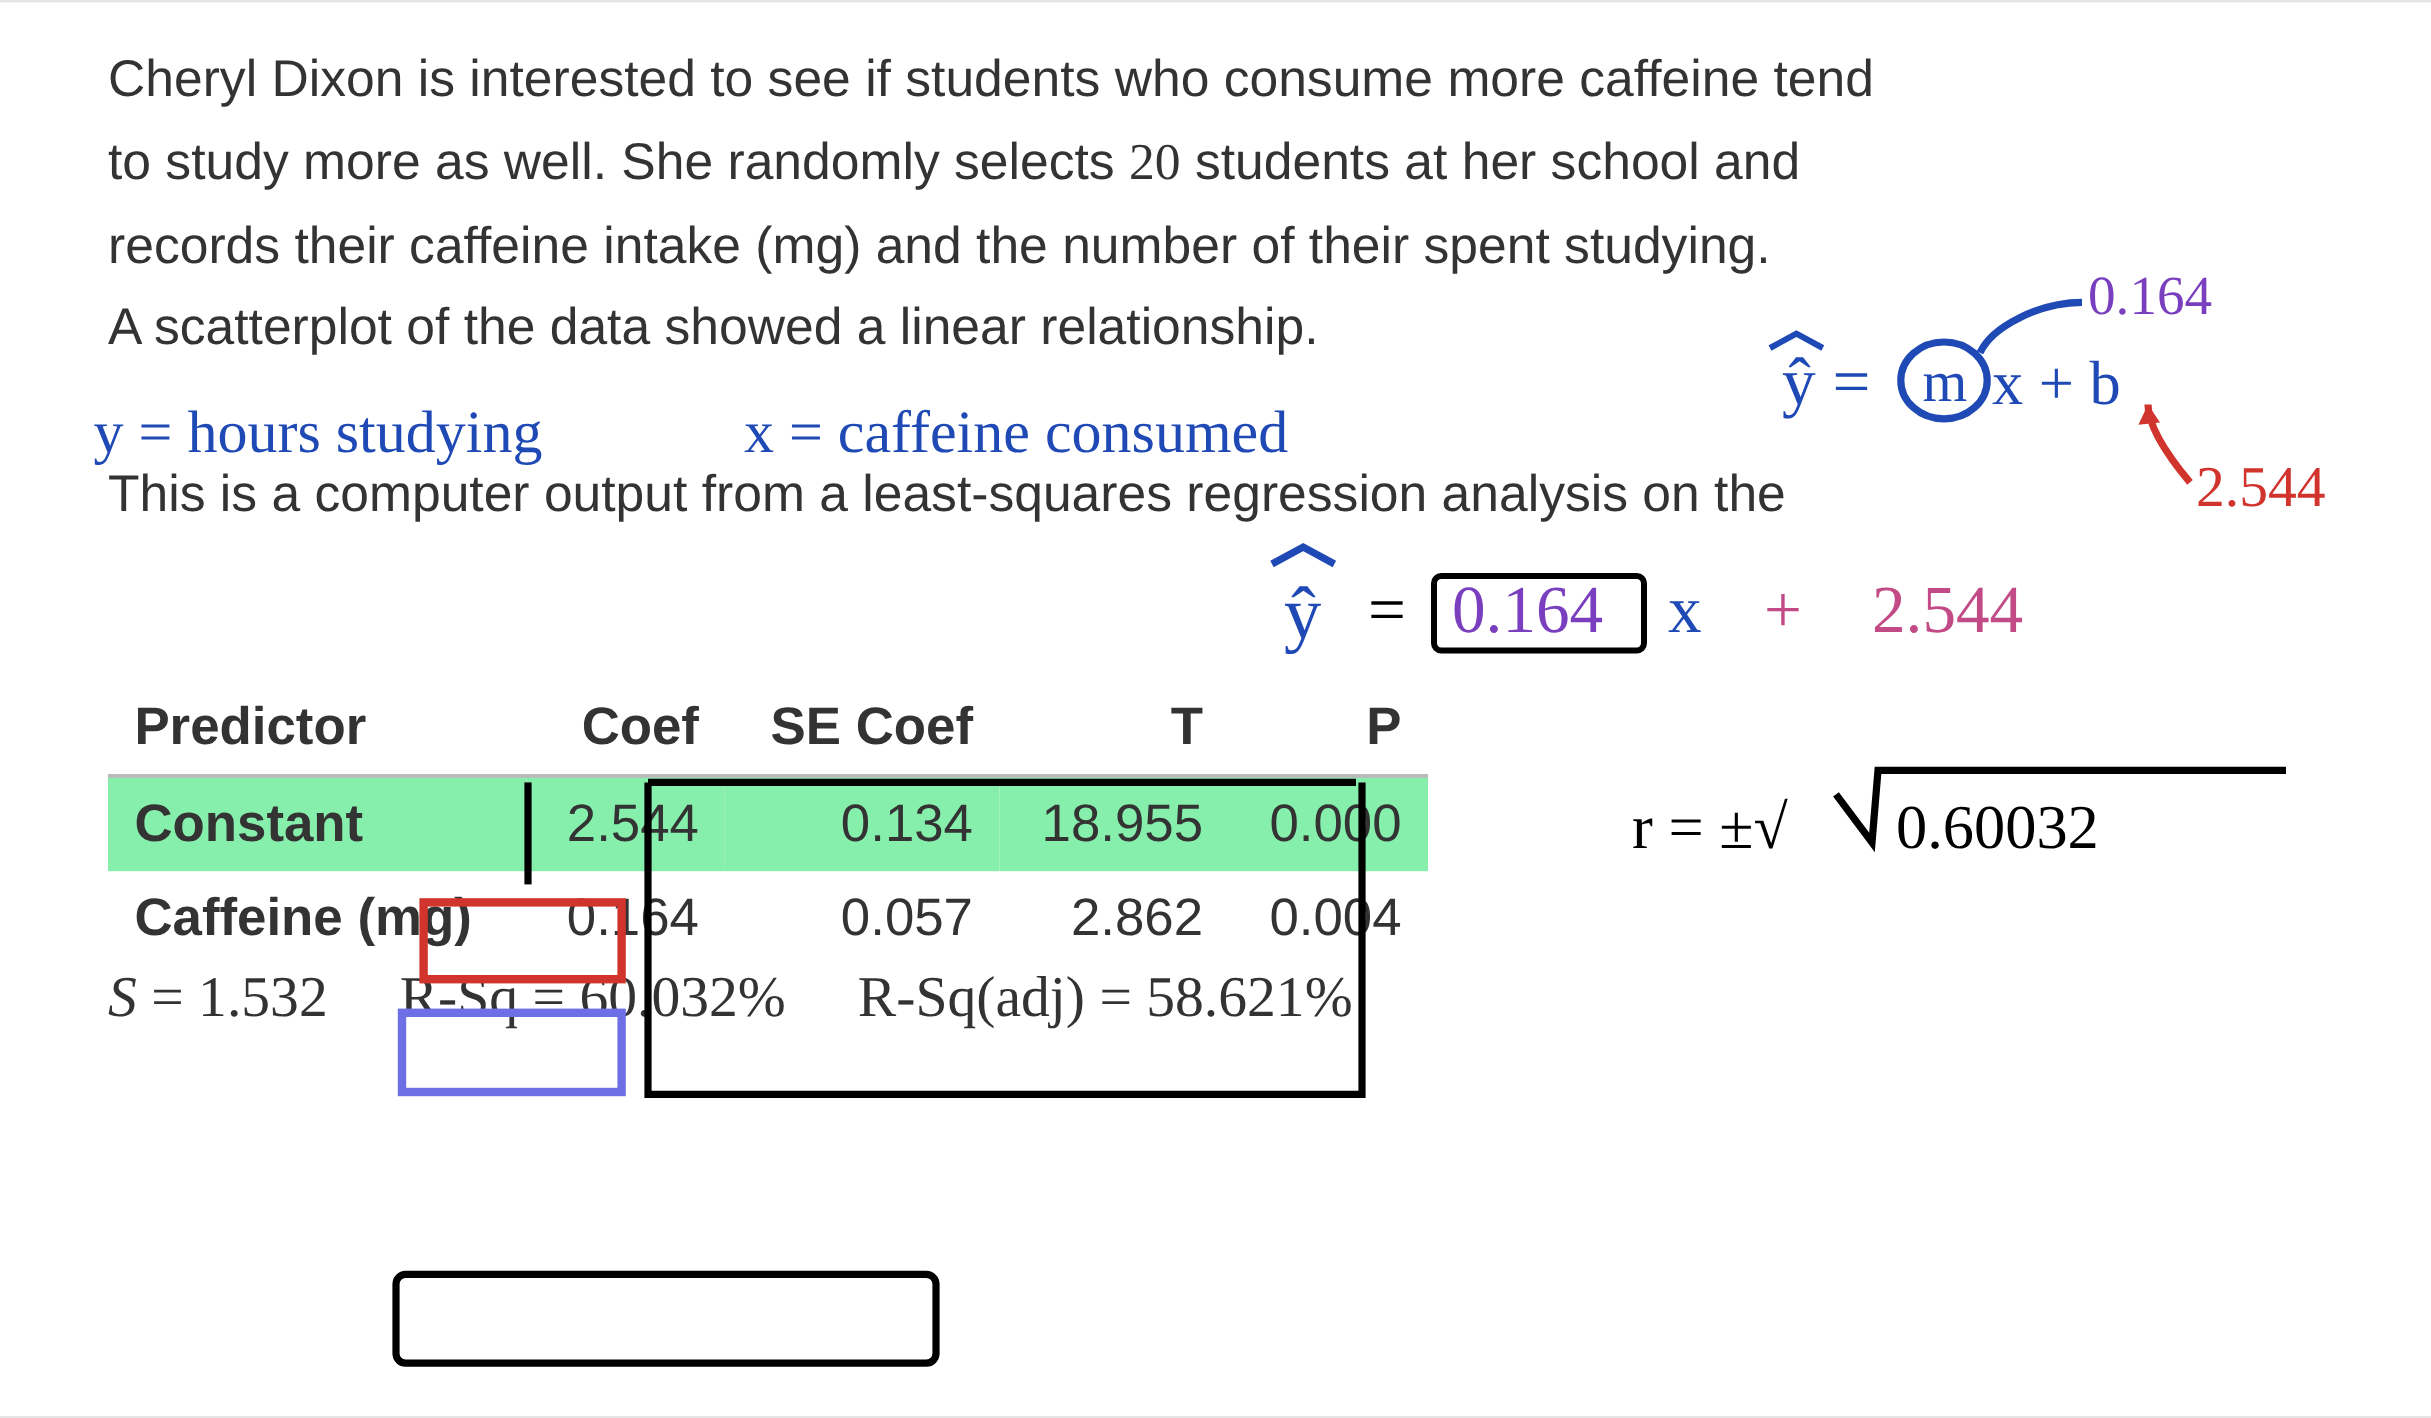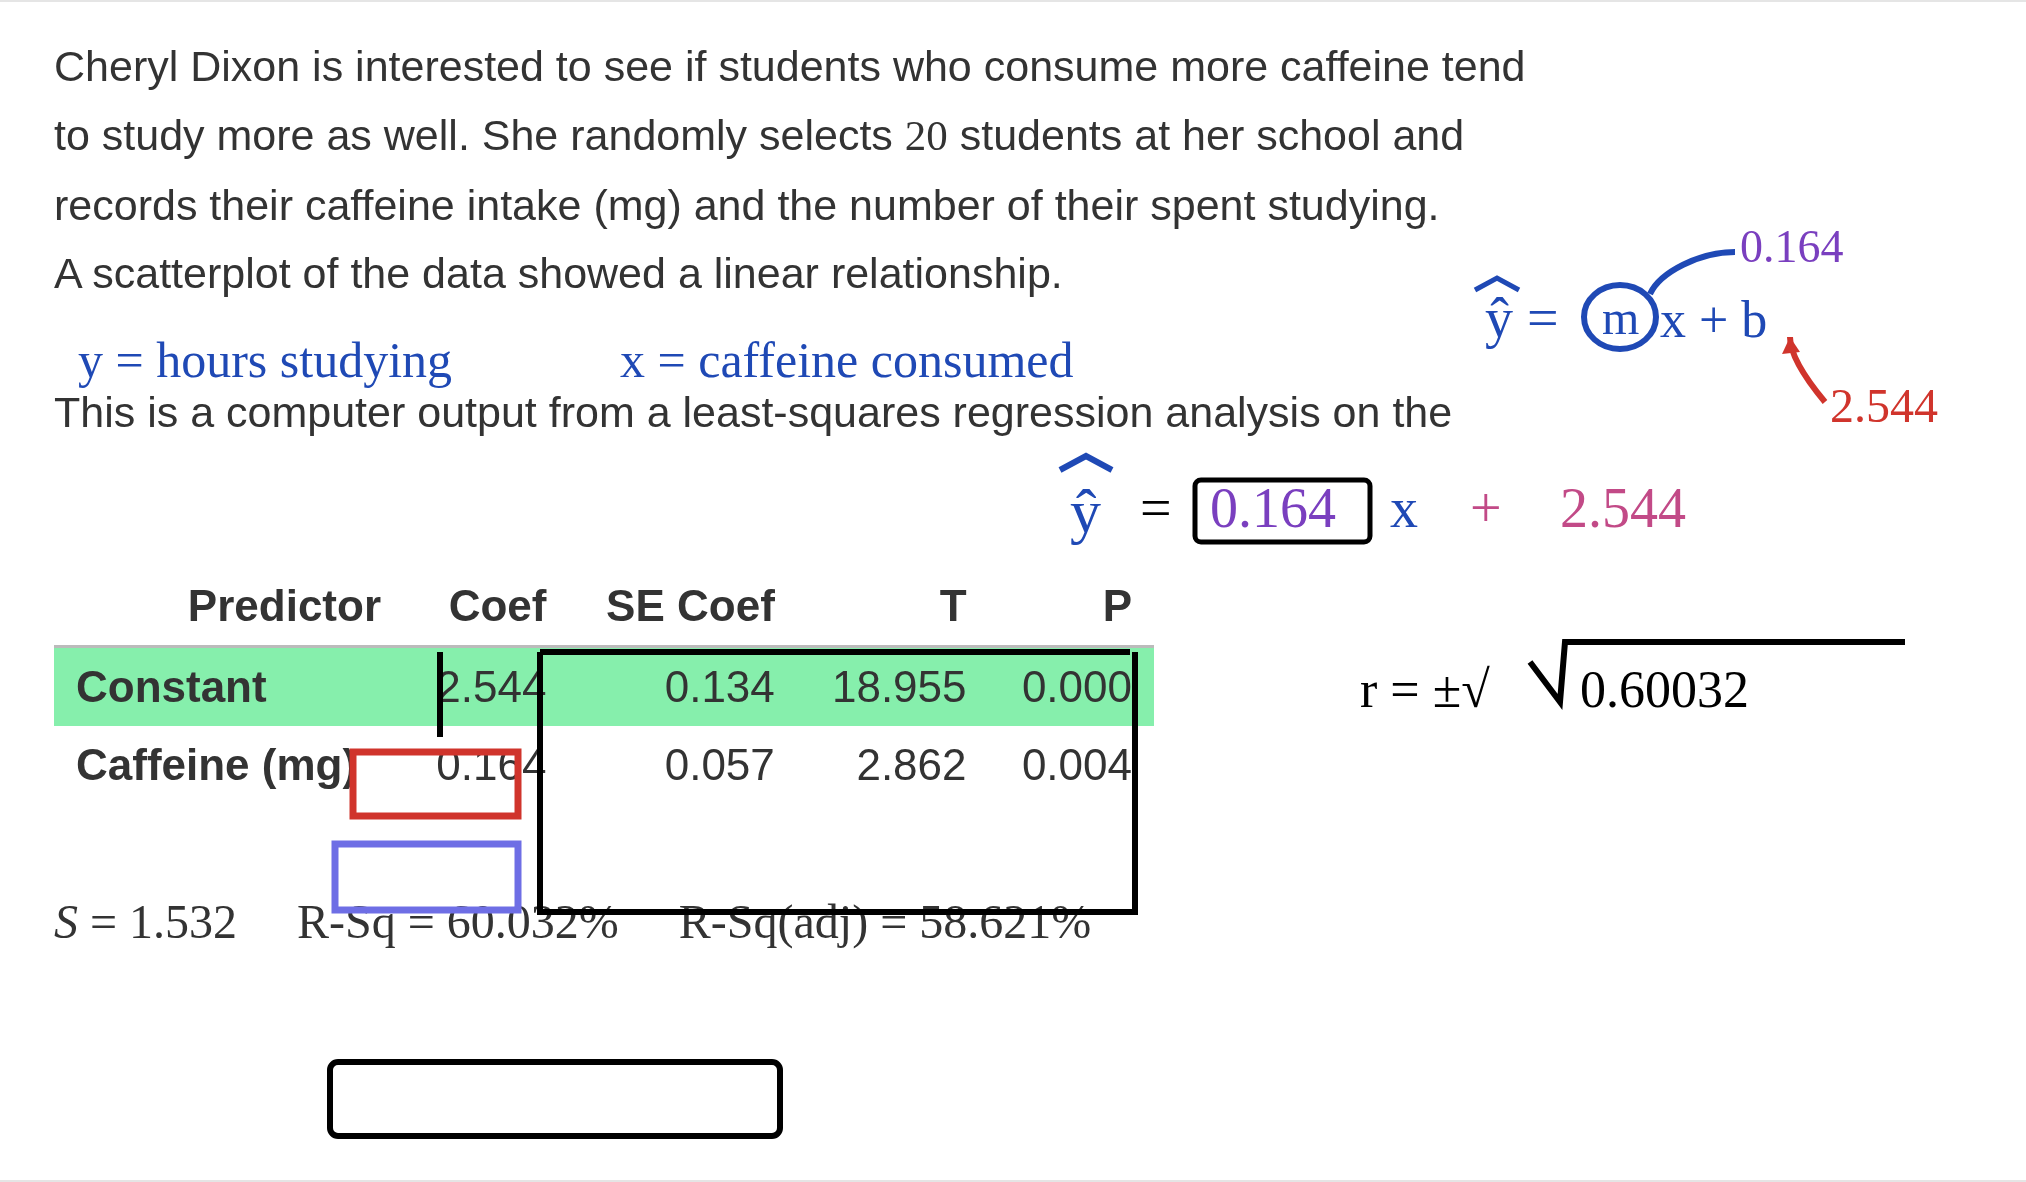--- a/index.html
+++ b/index.html
@@ -7,21 +7,21 @@
     padding: 0;
     background: #ffffff;
     font-family: "Helvetica Neue", Arial, sans-serif;
     color: #333;
   }
   .page {
     position: relative;
     width: 2026px;
     height: 1182px;
     box-sizing: border-box;
-    padding: 30px 60px 40px 54px;
+    padding: 30px 60px 40px 90px;
     border-top: 2px solid #e5e5e5;
     border-bottom: 2px solid #e5e5e5;
   }
   .problem-text {
     font-size: 43px;
     line-height: 1.6;
     color: #333;
     max-width: 1560px;
   }
   .problem-text .num20 {
@@ -42,32 +42,30 @@
     width: 1100px;
   }
   .reg-table th, .reg-table td {
     padding: 14px 22px;
     text-align: left;
     font-weight: 400;
   }
   .reg-table thead th {
     font-weight: 600;
     border-bottom: 3px solid #bbb;
-    text-align: right;
   }
   .reg-table thead th.right,
   .reg-table tbody td.right {
     text-align: right;
   }
   .reg-table tbody tr.shade td {
     background: #86efac;
   }
 
   .stats-line {
-    margin-top: 90px;
     font-family: "Georgia", "Times New Roman", serif;
     font-size: 48px;
   }
   .stats-line .ital { font-style: italic; }
 </style>
 </head>
 <body>
 
 <div class="page">
 

